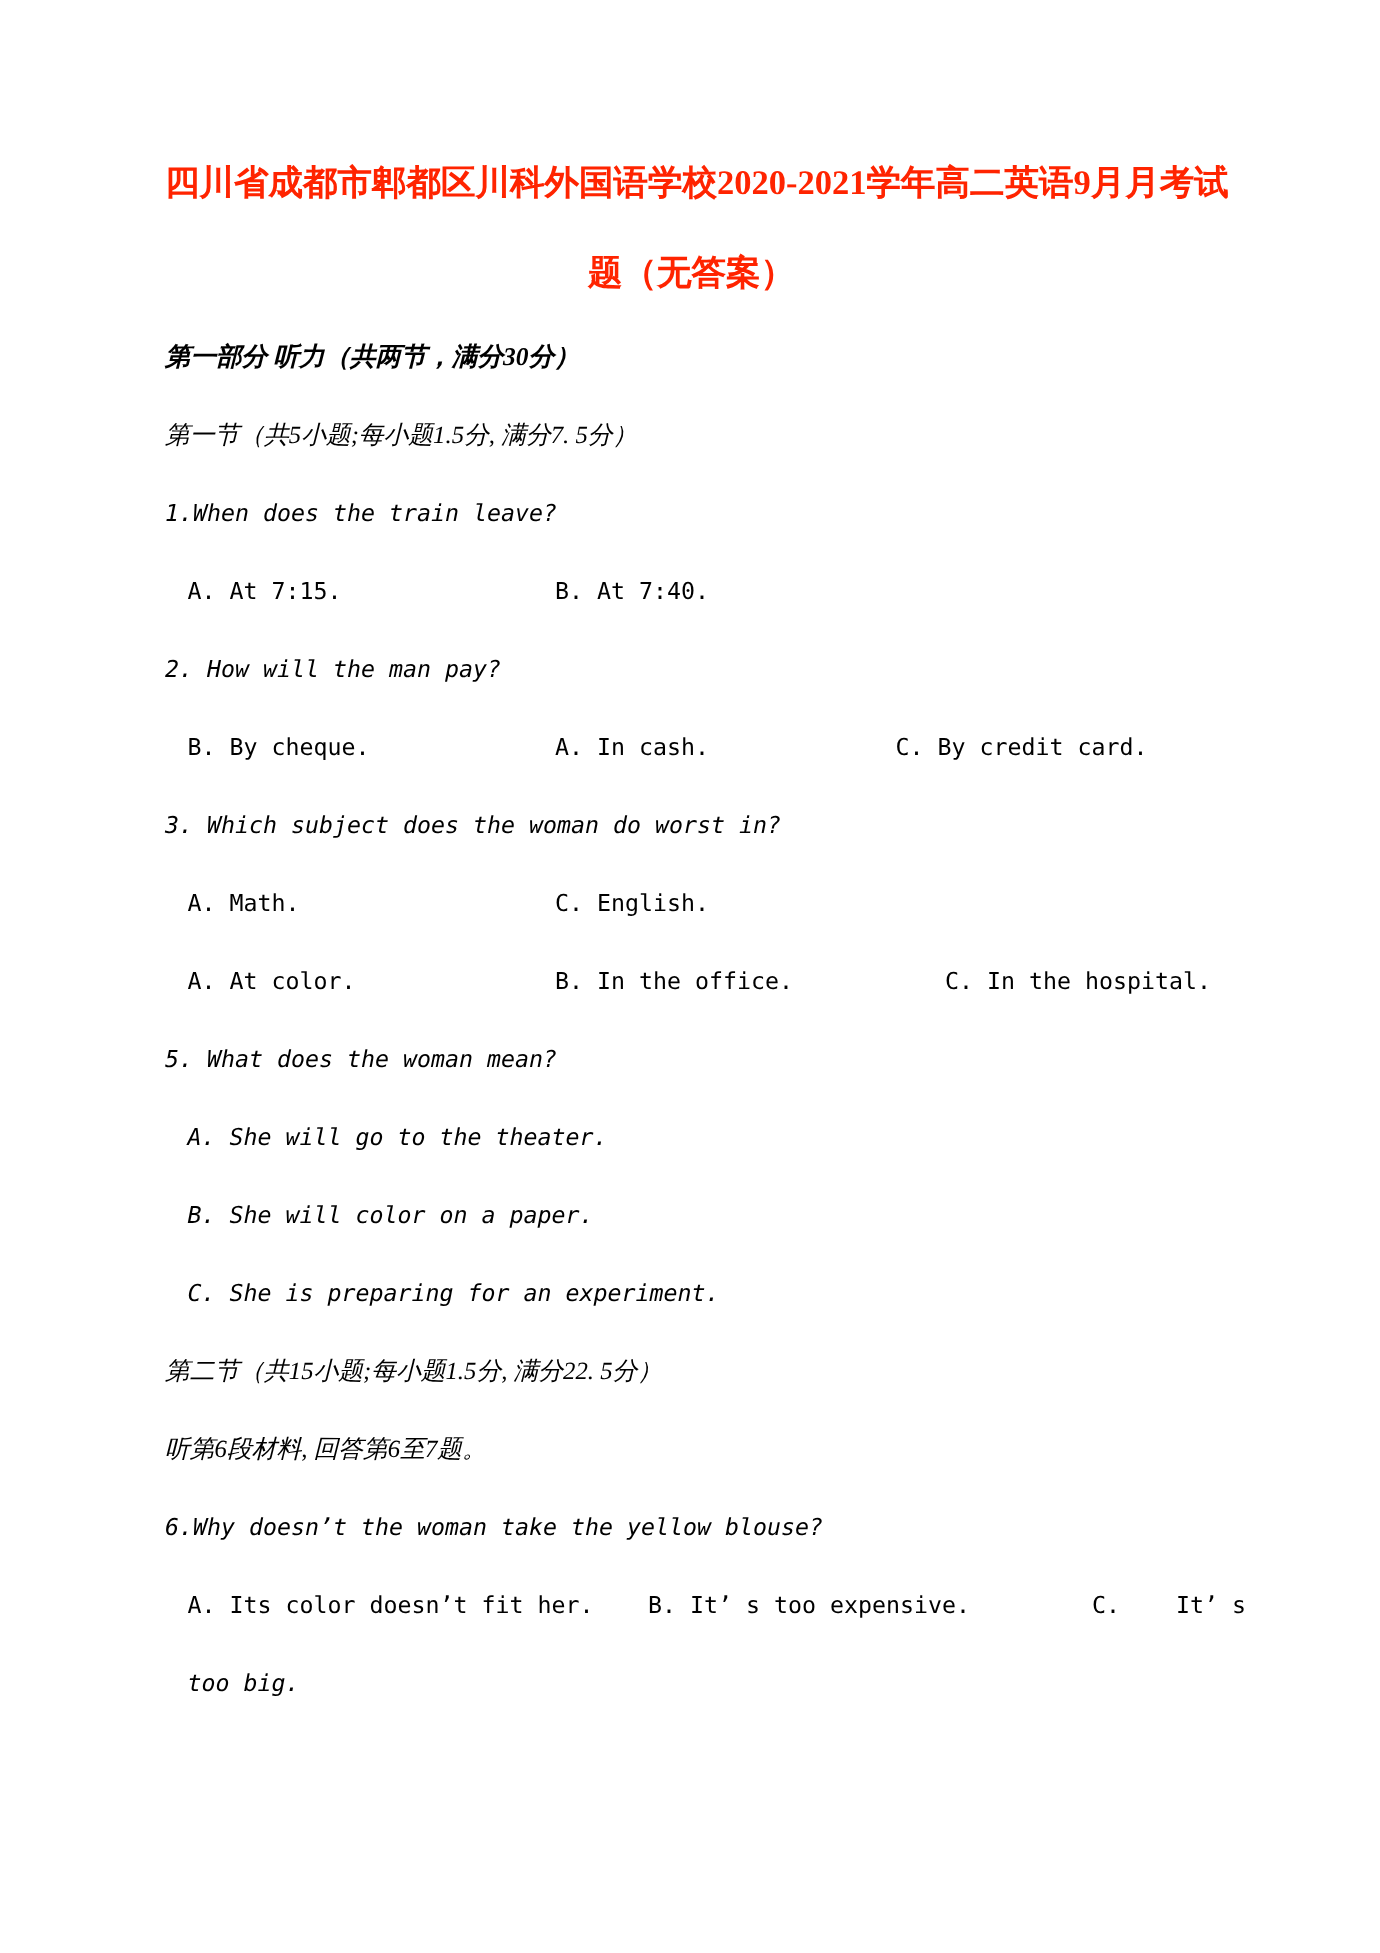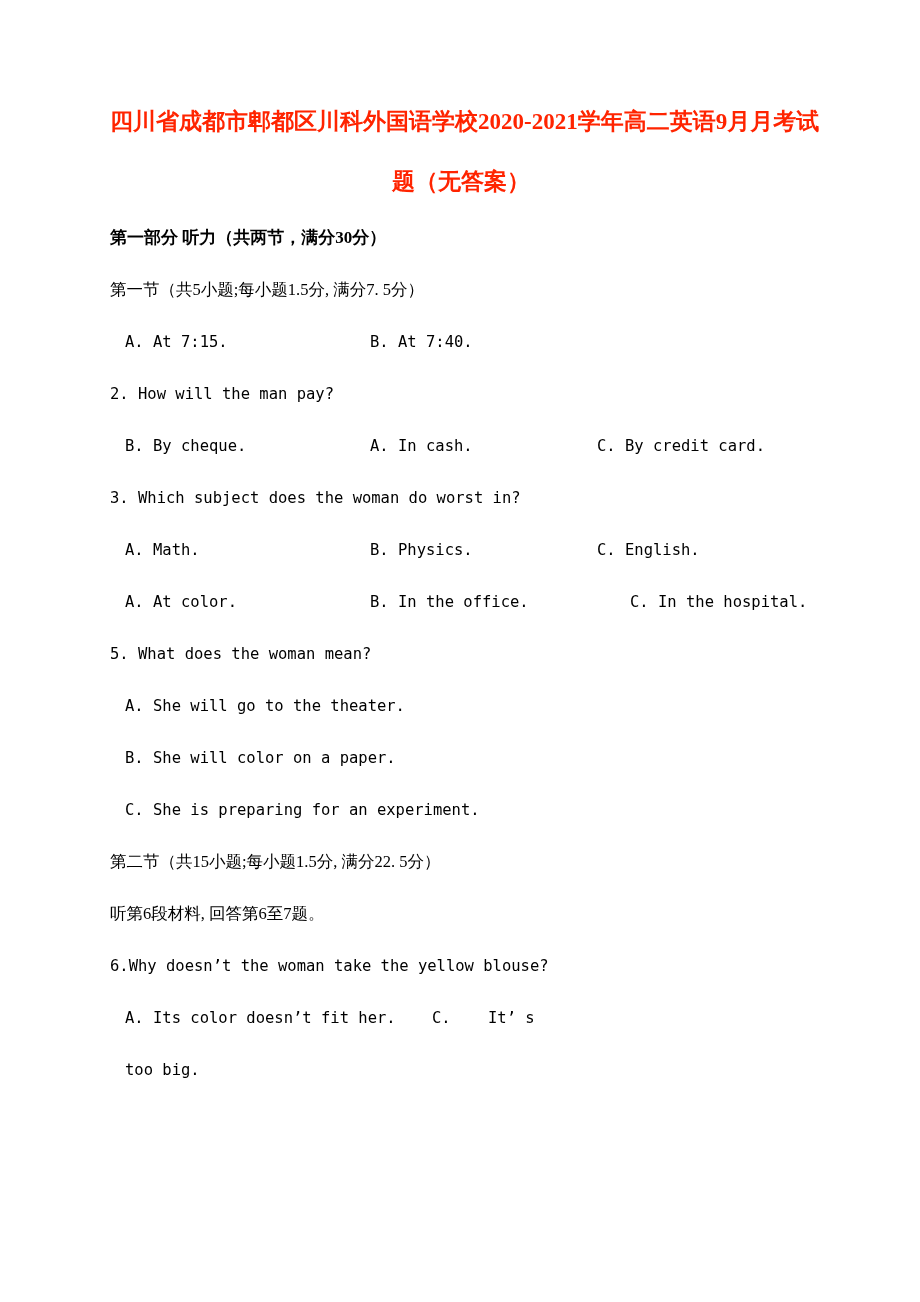--- a/index.html
+++ b/index.html
@@ -22,20 +22,21 @@
     text-align: center;
     line-height: 60px;
     font-family: "Liberation Serif", "DejaVu Serif", serif;
   }
   .title .tl { display: block; white-space: pre; }
   .line {
     margin: 0;
     line-height: 52px;
     font-size: 16.5px;
     white-space: pre;
+    font-style: italic;
   }
   .zh { font-family: "Liberation Serif", "DejaVu Serif", serif; }
   .bold { font-weight: bold; font-size: 17px; }
   .en {
     font-family: "DejaVu Sans Mono", "Liberation Mono", monospace;
     font-size: 15.5px;
   }
   .opts {
     display: grid;
     padding-left: 15px;
@@ -54,36 +55,36 @@
 
   <h1 class="title">
     <span class="tl">四川省成都市郫都区川科外国语学校2020-2021学年高二英语9月月考试</span>
     <span class="tl">题（无答案）</span>
   </h1>
 
   <p class="line zh bold">第一部分 听力（共两节，满分30分）</p>
 
   <p class="line zh">第一节（共5小题;每小题1.5分, 满分7. 5分）</p>
 
+  <p class="line en">1.When does the train leave?</p>
   <div class="opts opts-a en">
     <span>A. At 7:15.</span>
     <span>B. At 7:40.</span>
   </div>
 
   <p class="line en">2. How will the man pay?</p>
   <div class="opts opts-a en">
     <span>B. By cheque.</span>
     <span>A. In cash.</span>
     <span>C. By credit card.</span>
   </div>
 
   <p class="line en">3. Which subject does the woman do worst in?</p>
   <div class="opts opts-a en">
     <span>A. Math.</span>
-    <span>B. Physics.</span>
     <span>C. English.</span>
   </div>
 
   <div class="opts opts-b en">
     <span>A. At color.</span>
     <span>B. In the office.</span>
     <span>C. In the hospital.</span>
   </div>
 
   <p class="line en">5. What does the woman mean?</p>
@@ -91,17 +92,18 @@
   <p class="line en opt-line">B. She will color on a paper.</p>
   <p class="line en opt-line">C. She is preparing for an experiment.</p>
 
   <p class="line zh">第二节（共15小题;每小题1.5分, 满分22. 5分）</p>
 
   <p class="line zh">听第6段材料, 回答第6至7题。</p>
 
   <p class="line en">6.Why doesn’t the woman take the yellow blouse?</p>
   <div class="opts opts-c en">
     <span>A. Its color doesn’t fit her.</span>
+    <span>B. It’ s too expensive.</span>
     <span>C.    It’ s</span>
   </div>
   <p class="line en opt-line">too big.</p>
 
 </div>
 
 </body></html>

